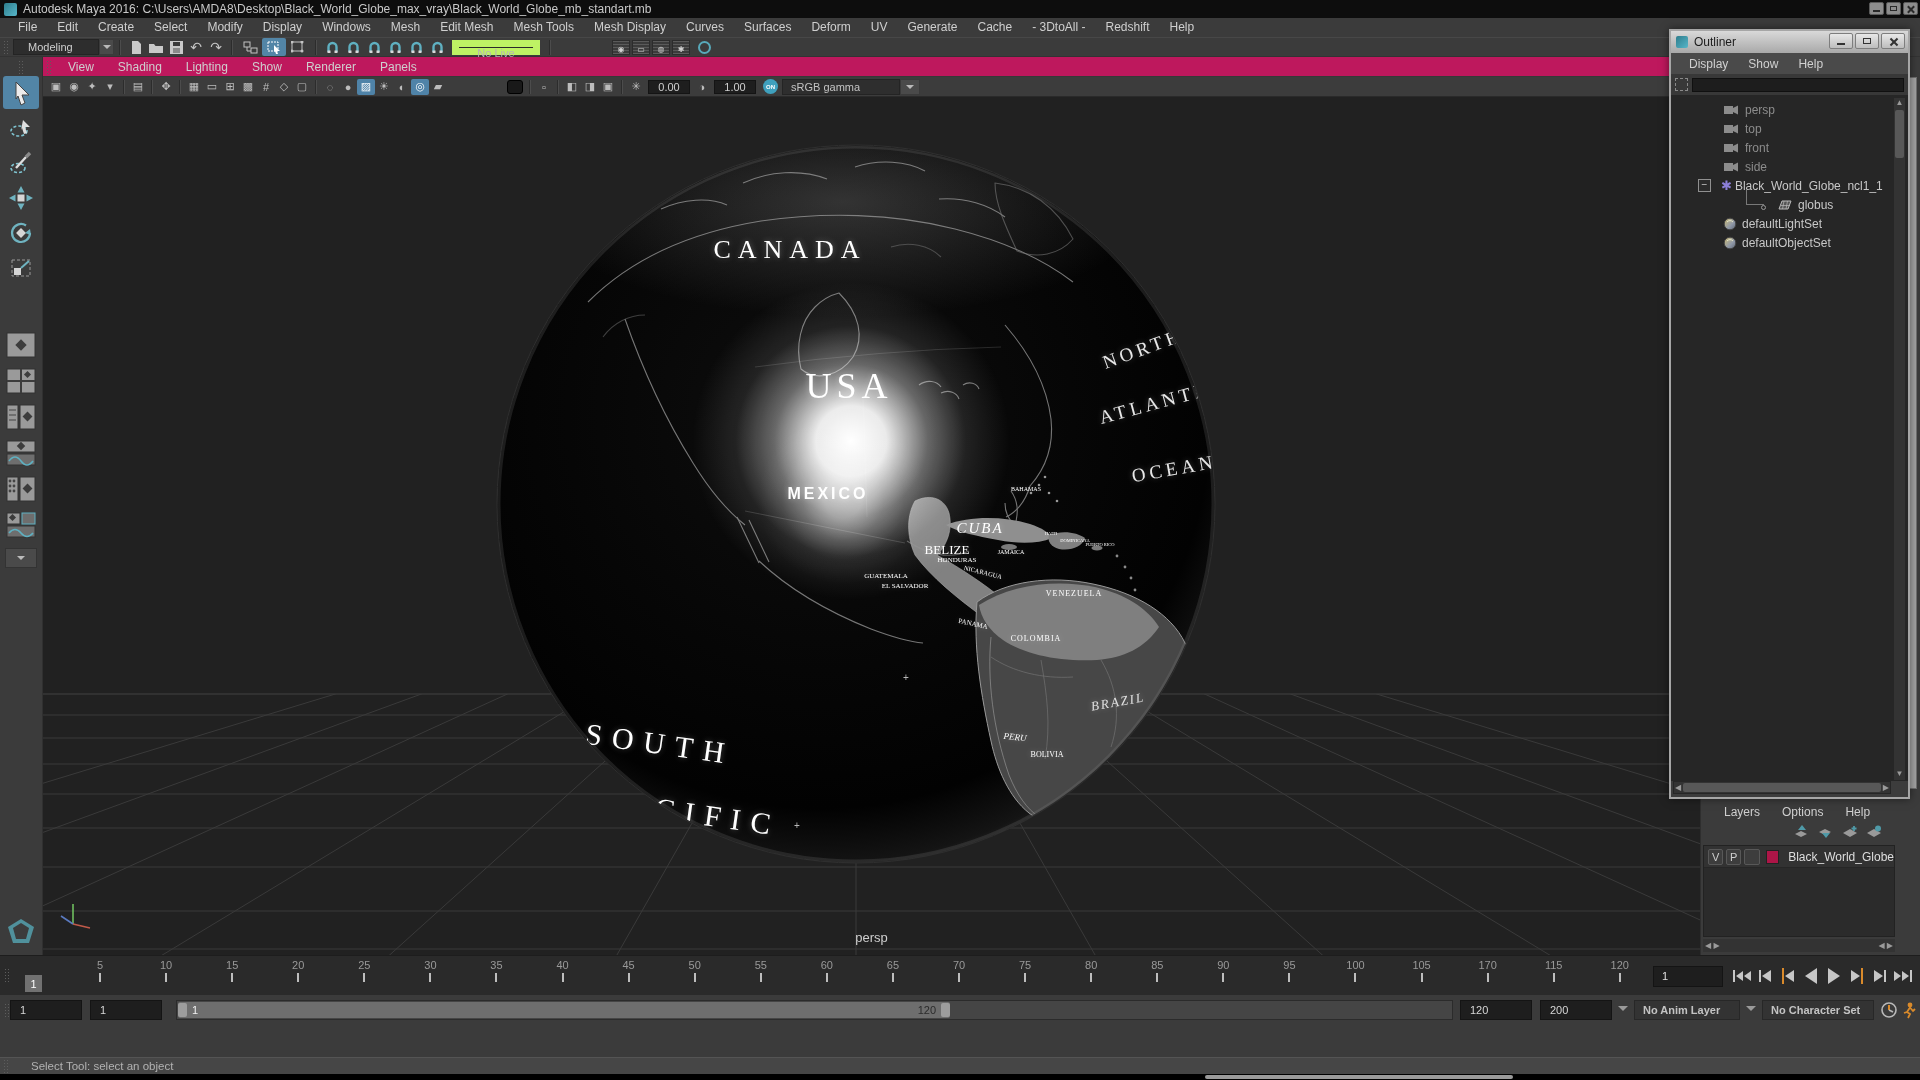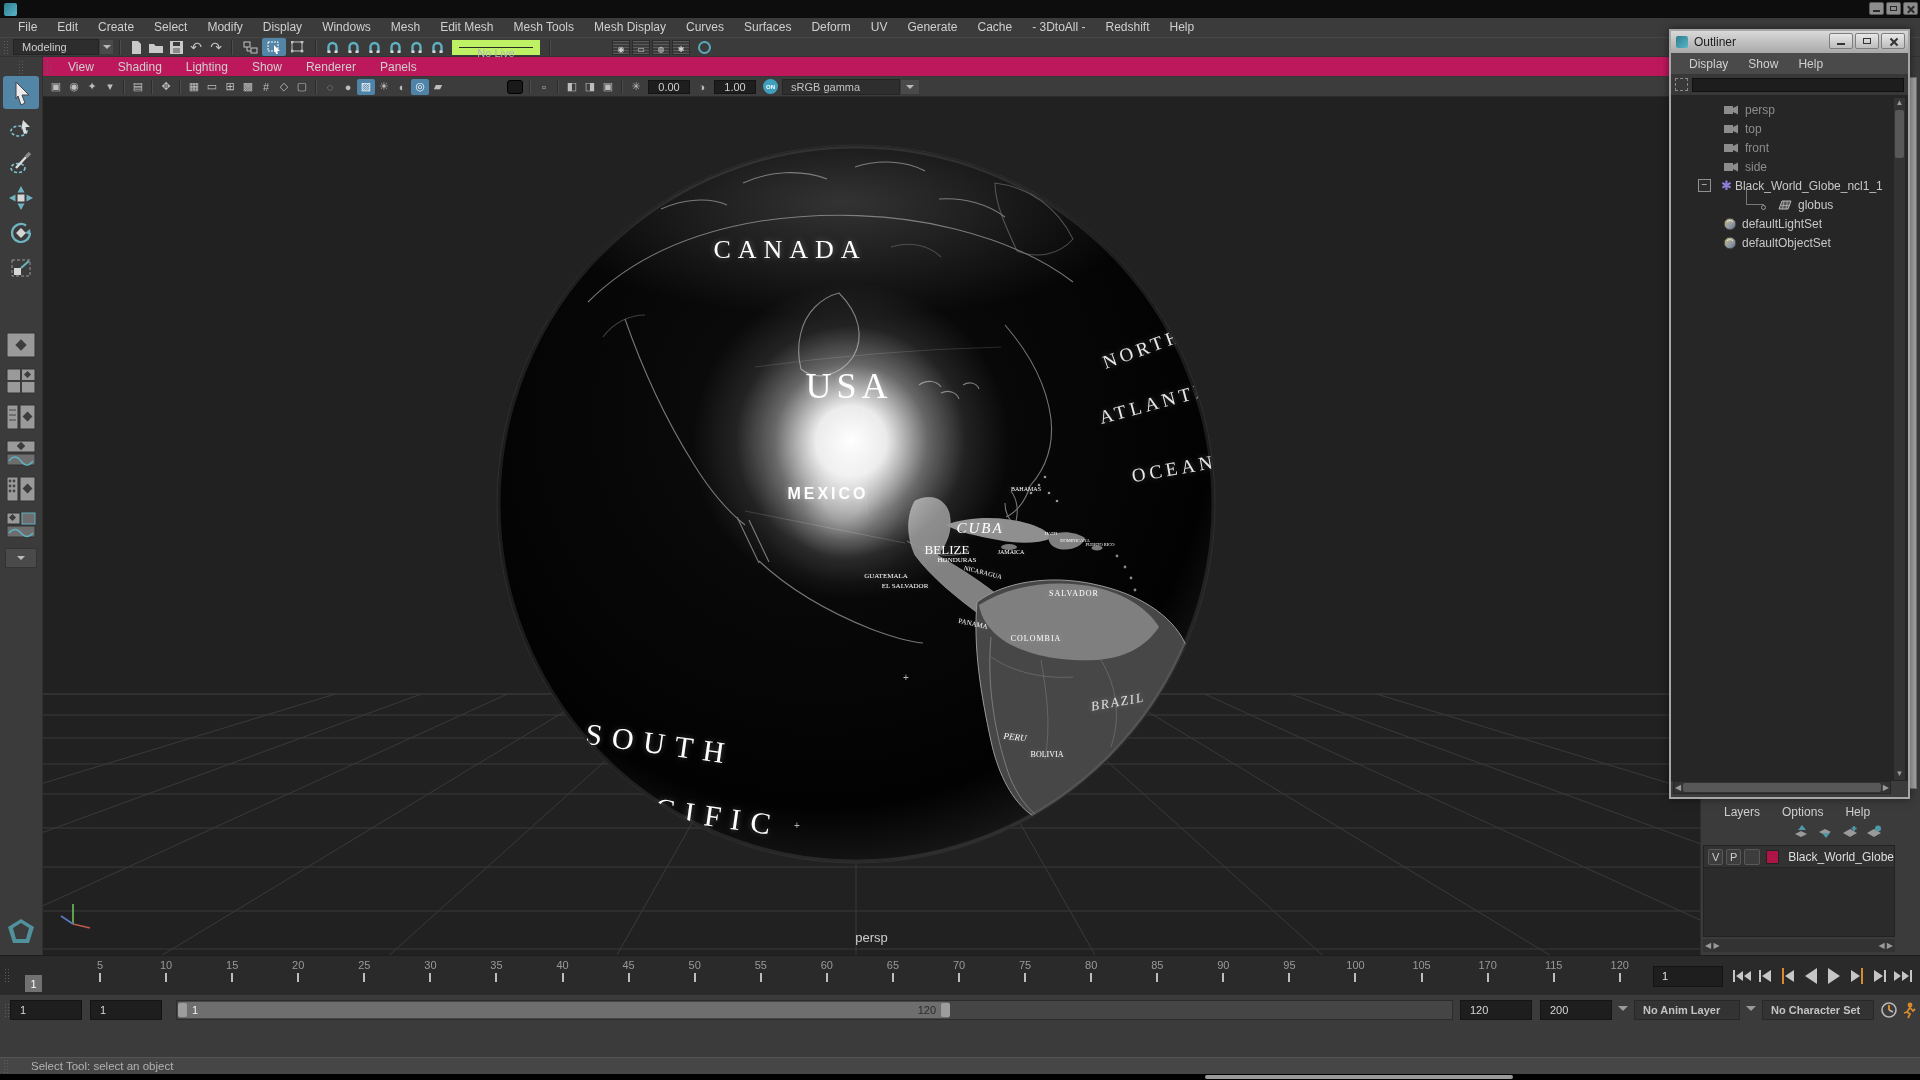--- a/index.html
+++ b/index.html
@@ -16,21 +16,21 @@
   .wbtn.min::before { content:""; position:absolute; left:3px; right:3px; bottom:2px; height:2px; background:#2a2a2a; }
   .wbtn.max::before { content:""; position:absolute; left:3px; right:3px; top:3px; bottom:3px; border:1.5px solid #2a2a2a; }
   .wbtn.close::before, .wbtn.close::after { content:""; position:absolute; left:6px; top:2px; width:2px; height:9px; background:#2a2a2a; }
   .wbtn.close::before { transform:rotate(45deg); } .wbtn.close::after { transform:rotate(-45deg); }
 
   
   .menubar { left:0; top:18px; width:1920px; height:19px; background:#3b3b3b; display:flex; align-items:center; padding-left:8px; }
   .menubar .mitem { padding:0 10px; line-height:19px; color:#cfcfcf; }
   .statusline { left:0; top:37px; width:1920px; height:20px; background:#3b3b3b; border-top:1px solid #474747; border-bottom:1px solid #333; display:flex; align-items:center; }
   .grip { width:7px; height:14px; margin:0 3px; background-image:radial-gradient(#5d5d5d 34%,transparent 36%); background-size:3px 3px; flex:0 0 auto; }
-  .sl-select { width:86px; height:16px; background:#2d2d2d; border:1px solid #242424; color:#cfcfcf; font-size:11px; padding-left:8px; line-height:14px; }
+  .sl-select { width:86px; height:16px; background:#2d2d2d; border:1px solid #242424; color:#cfcfcf; font-size:11px; padding-left:14px; line-height:14px; }
   .dd-btn { width:15px; height:16px; background:#4a4a4a; border:1px solid #3a3a3a; display:flex; align-items:center; justify-content:center; }
   .dd-btn::before { content:""; border:4px solid transparent; border-top-color:#b9b9b9; margin-top:4px; }
   .vsep { width:2px; height:15px; border-left:1px solid #2c2c2c; border-right:1px solid #4c4c4c; margin:0 5px; }
   .ic { width:20px; height:18px; display:flex; align-items:center; justify-content:center; }
   .glyph { font-size:12px; color:#c4c4c4; font-style:normal; }
   .mask-btn { width:24px; height:18px; display:flex; align-items:center; justify-content:center; border-radius:2px; }
   .mask-btn.active { background:#5285a6; }
   .snap-btn { width:21px; height:18px; display:flex; align-items:center; justify-content:center; }
   .live-field { width:88px; height:15px; background:#2a2a2a; border:7px solid #bef264; color:#b5b5b5; font-size:11px; text-align:center; line-height:13px; margin:0 4px; }
   .hist { width:18px; height:15px; border:1px solid #2c2c2c; background:repeating-linear-gradient(0deg,#5a5a5a 0 1px,#3b3b3b 1px 3px); display:flex; align-items:flex-end; justify-content:center; margin-right:2px; }
@@ -151,20 +151,21 @@
   .sliver { left:0; top:1074px; width:1920px; height:6px; background:#000; }
   .sliver-seg { position:absolute; left:1205px; top:1px; width:308px; height:4px; background:#9a9a9a; border-radius:2px; }
 </style>
 </head>
 <body>
 
 <div class="app">
 
   <div class="titlebar abs">
     <span class="maya-logo"></span>
+    <span>Autodesk Maya 2016: C:\Users\AMDA8\Desktop\Black_World_Globe_max_vray\Black_World_Globe_mb_standart.mb</span>
     <span class="win-controls">
       <span class="wbtn min"></span>
       <span class="wbtn max"></span>
       <span class="wbtn close"></span>
     </span>
   </div>
 
   <div class="menubar abs">
     <span class="mitem">File</span>
       <span class="mitem">Edit</span>
@@ -642,21 +643,21 @@
       <div class="gl-wrap">
         <span class="gl" style="left:747px;top:153px;font-size:26px;letter-spacing:7px">CANADA</span>
         <span class="gl" style="left:806px;top:289px;font-size:36px;letter-spacing:5px">USA</span>
         <span class="gl" style="left:785px;top:397px;font-size:16px;letter-spacing:3px;font-family:'Liberation Sans',sans-serif;font-weight:bold">MEXICO</span>
         <span class="gl" style="left:937px;top:431px;font-size:15px;font-style:italic;letter-spacing:2px">CUBA</span>
         <span class="gl" style="left:1100px;top:252px;font-size:19px;letter-spacing:4px;transform:translate(-50%,-50%) rotate(-20deg);color:#e8e8e8">NORTH</span>
         <span class="gl" style="left:1117px;top:305px;font-size:19px;letter-spacing:4px;transform:translate(-50%,-50%) rotate(-15deg);color:#e8e8e8">ATLANTIC</span>
         <span class="gl" style="left:1131px;top:372px;font-size:19px;letter-spacing:4px;transform:translate(-50%,-50%) rotate(-10deg);color:#e8e8e8">OCEAN</span>
         <span class="gl" style="left:617px;top:647px;font-size:30px;letter-spacing:10px;transform:translate(-50%,-50%) rotate(8deg)">SOUTH</span>
         <span class="gl" style="left:647px;top:716px;font-size:30px;letter-spacing:10px;transform:translate(-50%,-50%) rotate(8deg)">PACIFIC</span>
-        <span class="gl" style="left:1031px;top:496px;font-size:8px;letter-spacing:1px">SALVADOR</span>
+        <span class="gl" style="left:1031px;top:496px;font-size:8px;letter-spacing:1px">VENEZUELA</span>
         <span class="gl" style="left:993px;top:541px;font-size:8px;letter-spacing:1px">COLOMBIA</span>
         <span class="gl" style="left:1075px;top:605px;font-size:13px;font-style:italic;letter-spacing:2px;transform:translate(-50%,-50%) rotate(-10deg);color:#e0e0e0">BRAZIL</span>
         <span class="gl" style="left:972px;top:640px;font-size:9px;font-style:italic;transform:translate(-50%,-50%) rotate(6deg)">PERU</span>
         <span class="gl" style="left:1004px;top:657px;font-size:8px">BOLIVIA</span>
         <span class="gl" style="left:843px;top:479px;font-size:7px;letter-spacing:0">GUATEMALA</span>
         <span class="gl" style="left:862px;top:489px;font-size:7px;letter-spacing:0">EL SALVADOR</span>
         <span class="gl" style="left:904px;top:453px;font-size:13px;letter-spacing:0">BELIZE</span>
         <span class="gl" style="left:914px;top:463px;font-size:7px;letter-spacing:0">HONDURAS</span>
         <span class="gl" style="left:940px;top:475px;font-size:6.5px;letter-spacing:0;transform:translate(-50%,-50%) rotate(14deg)">NICARAGUA</span>
         <span class="gl" style="left:930px;top:527px;font-size:7px;letter-spacing:0;transform:translate(-50%,-50%) rotate(12deg)">PANAMA</span>

